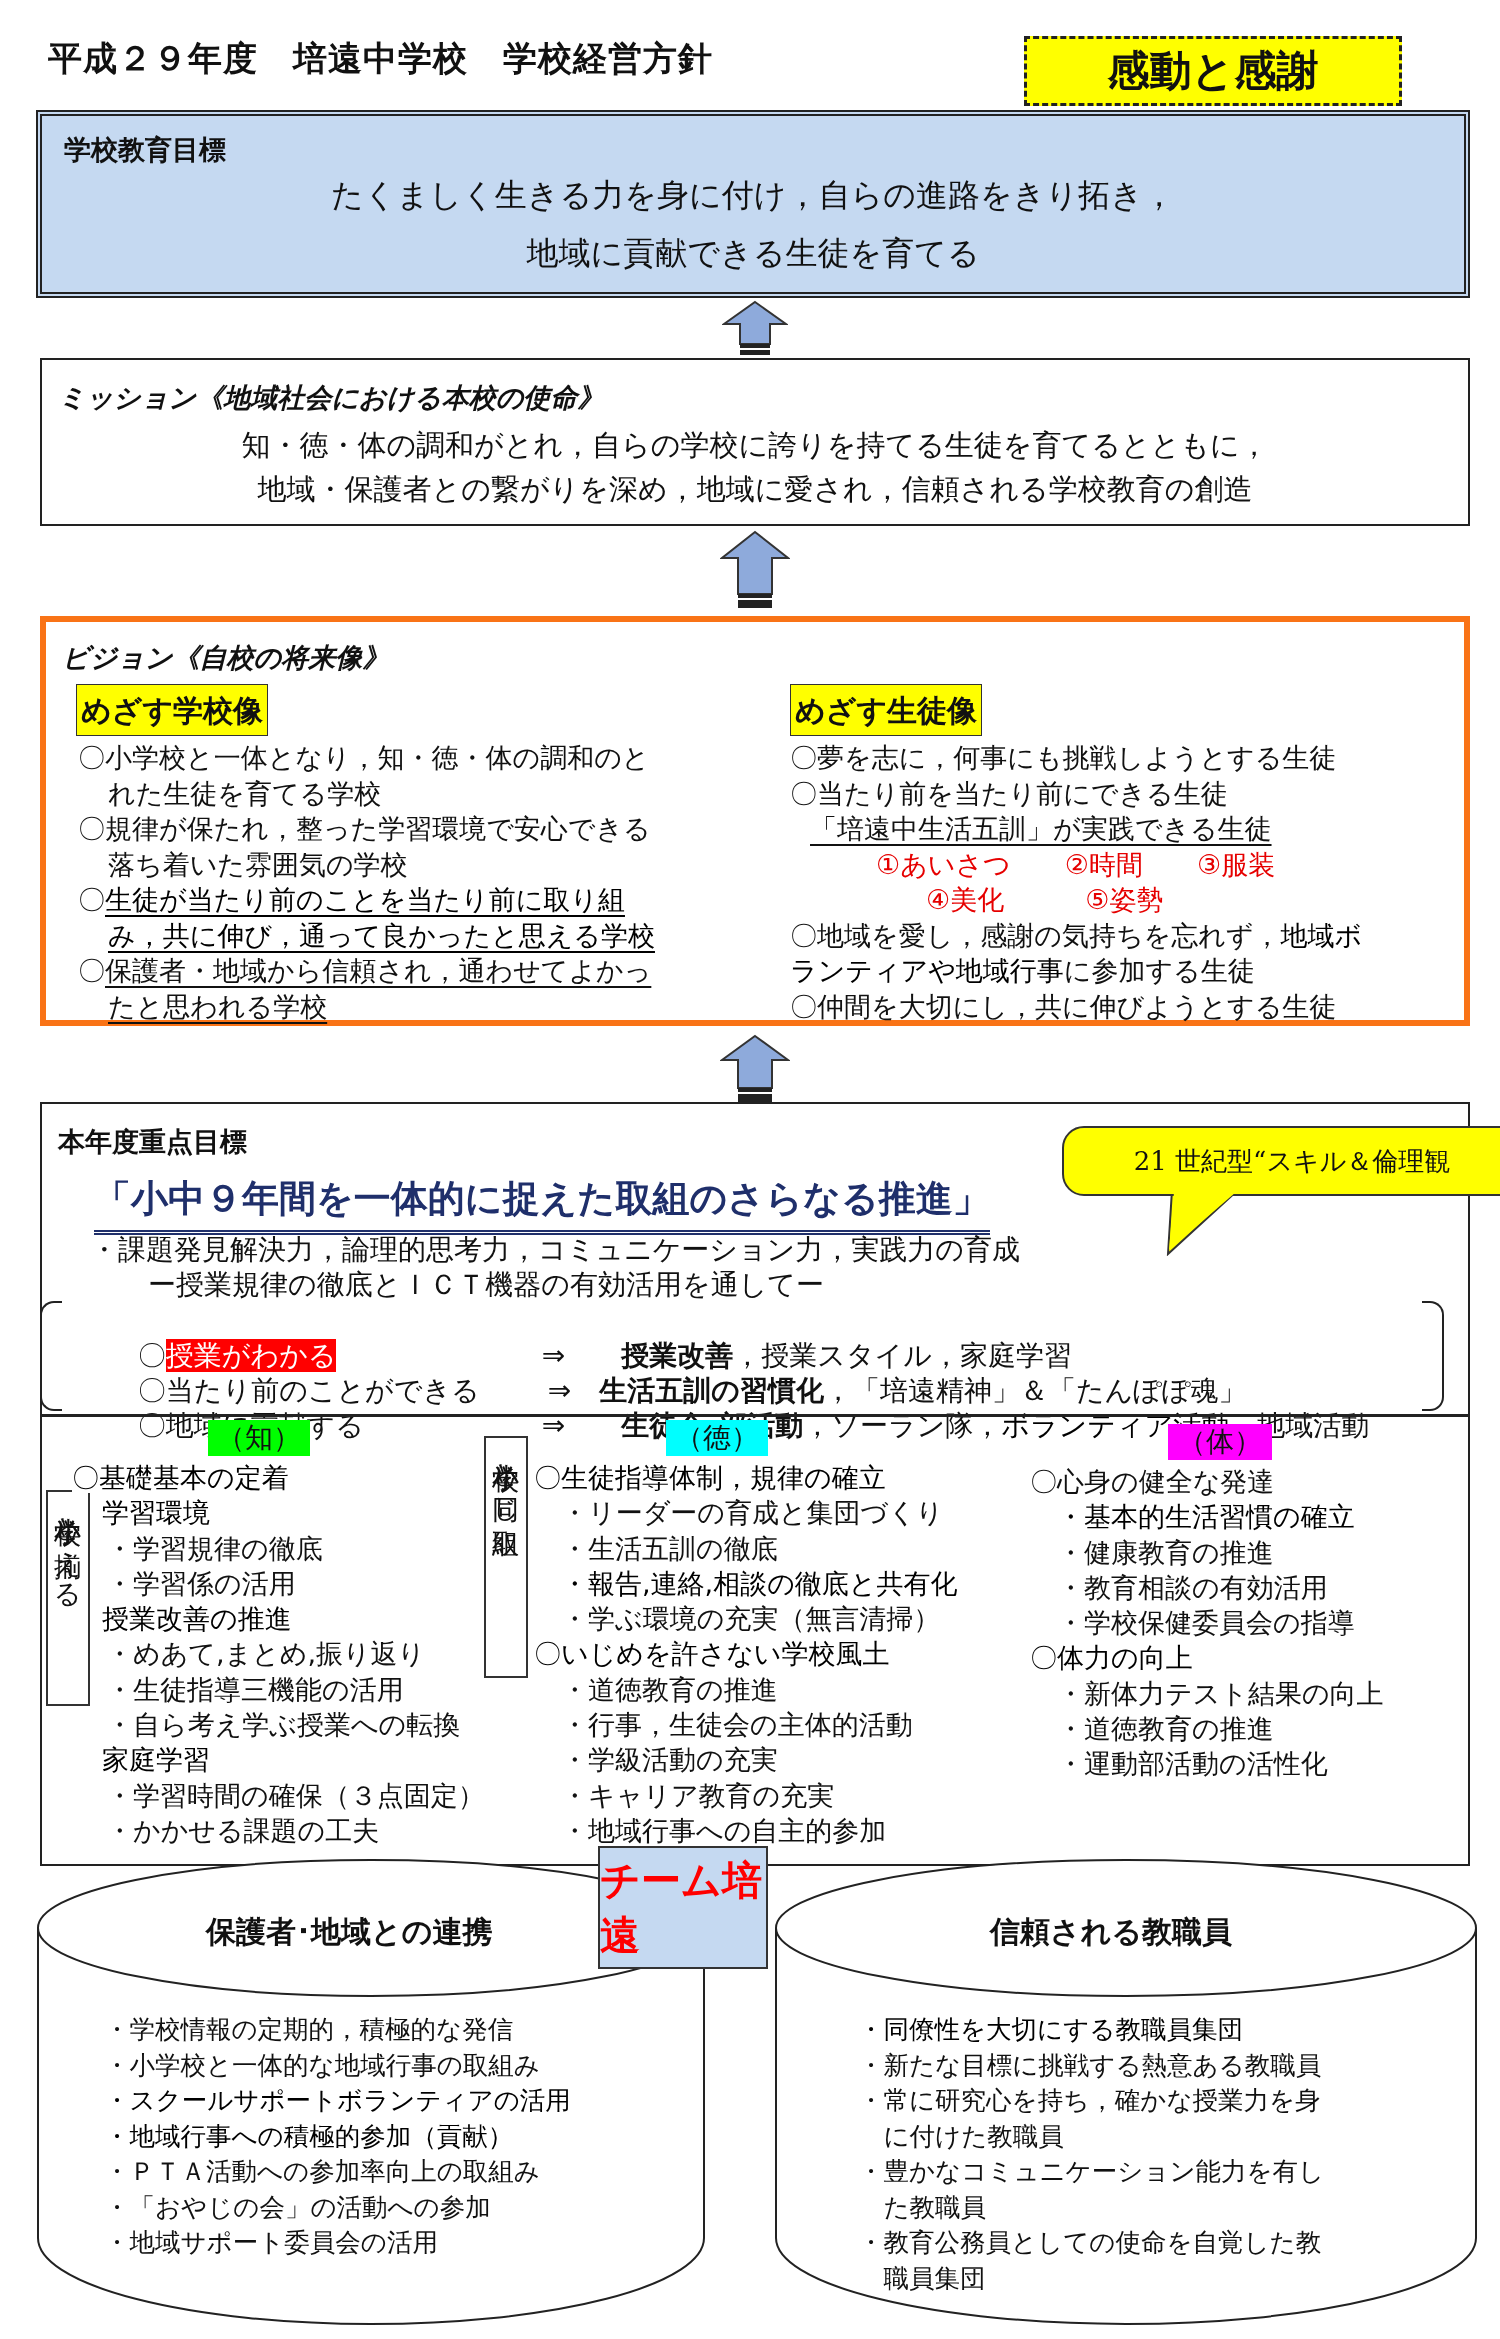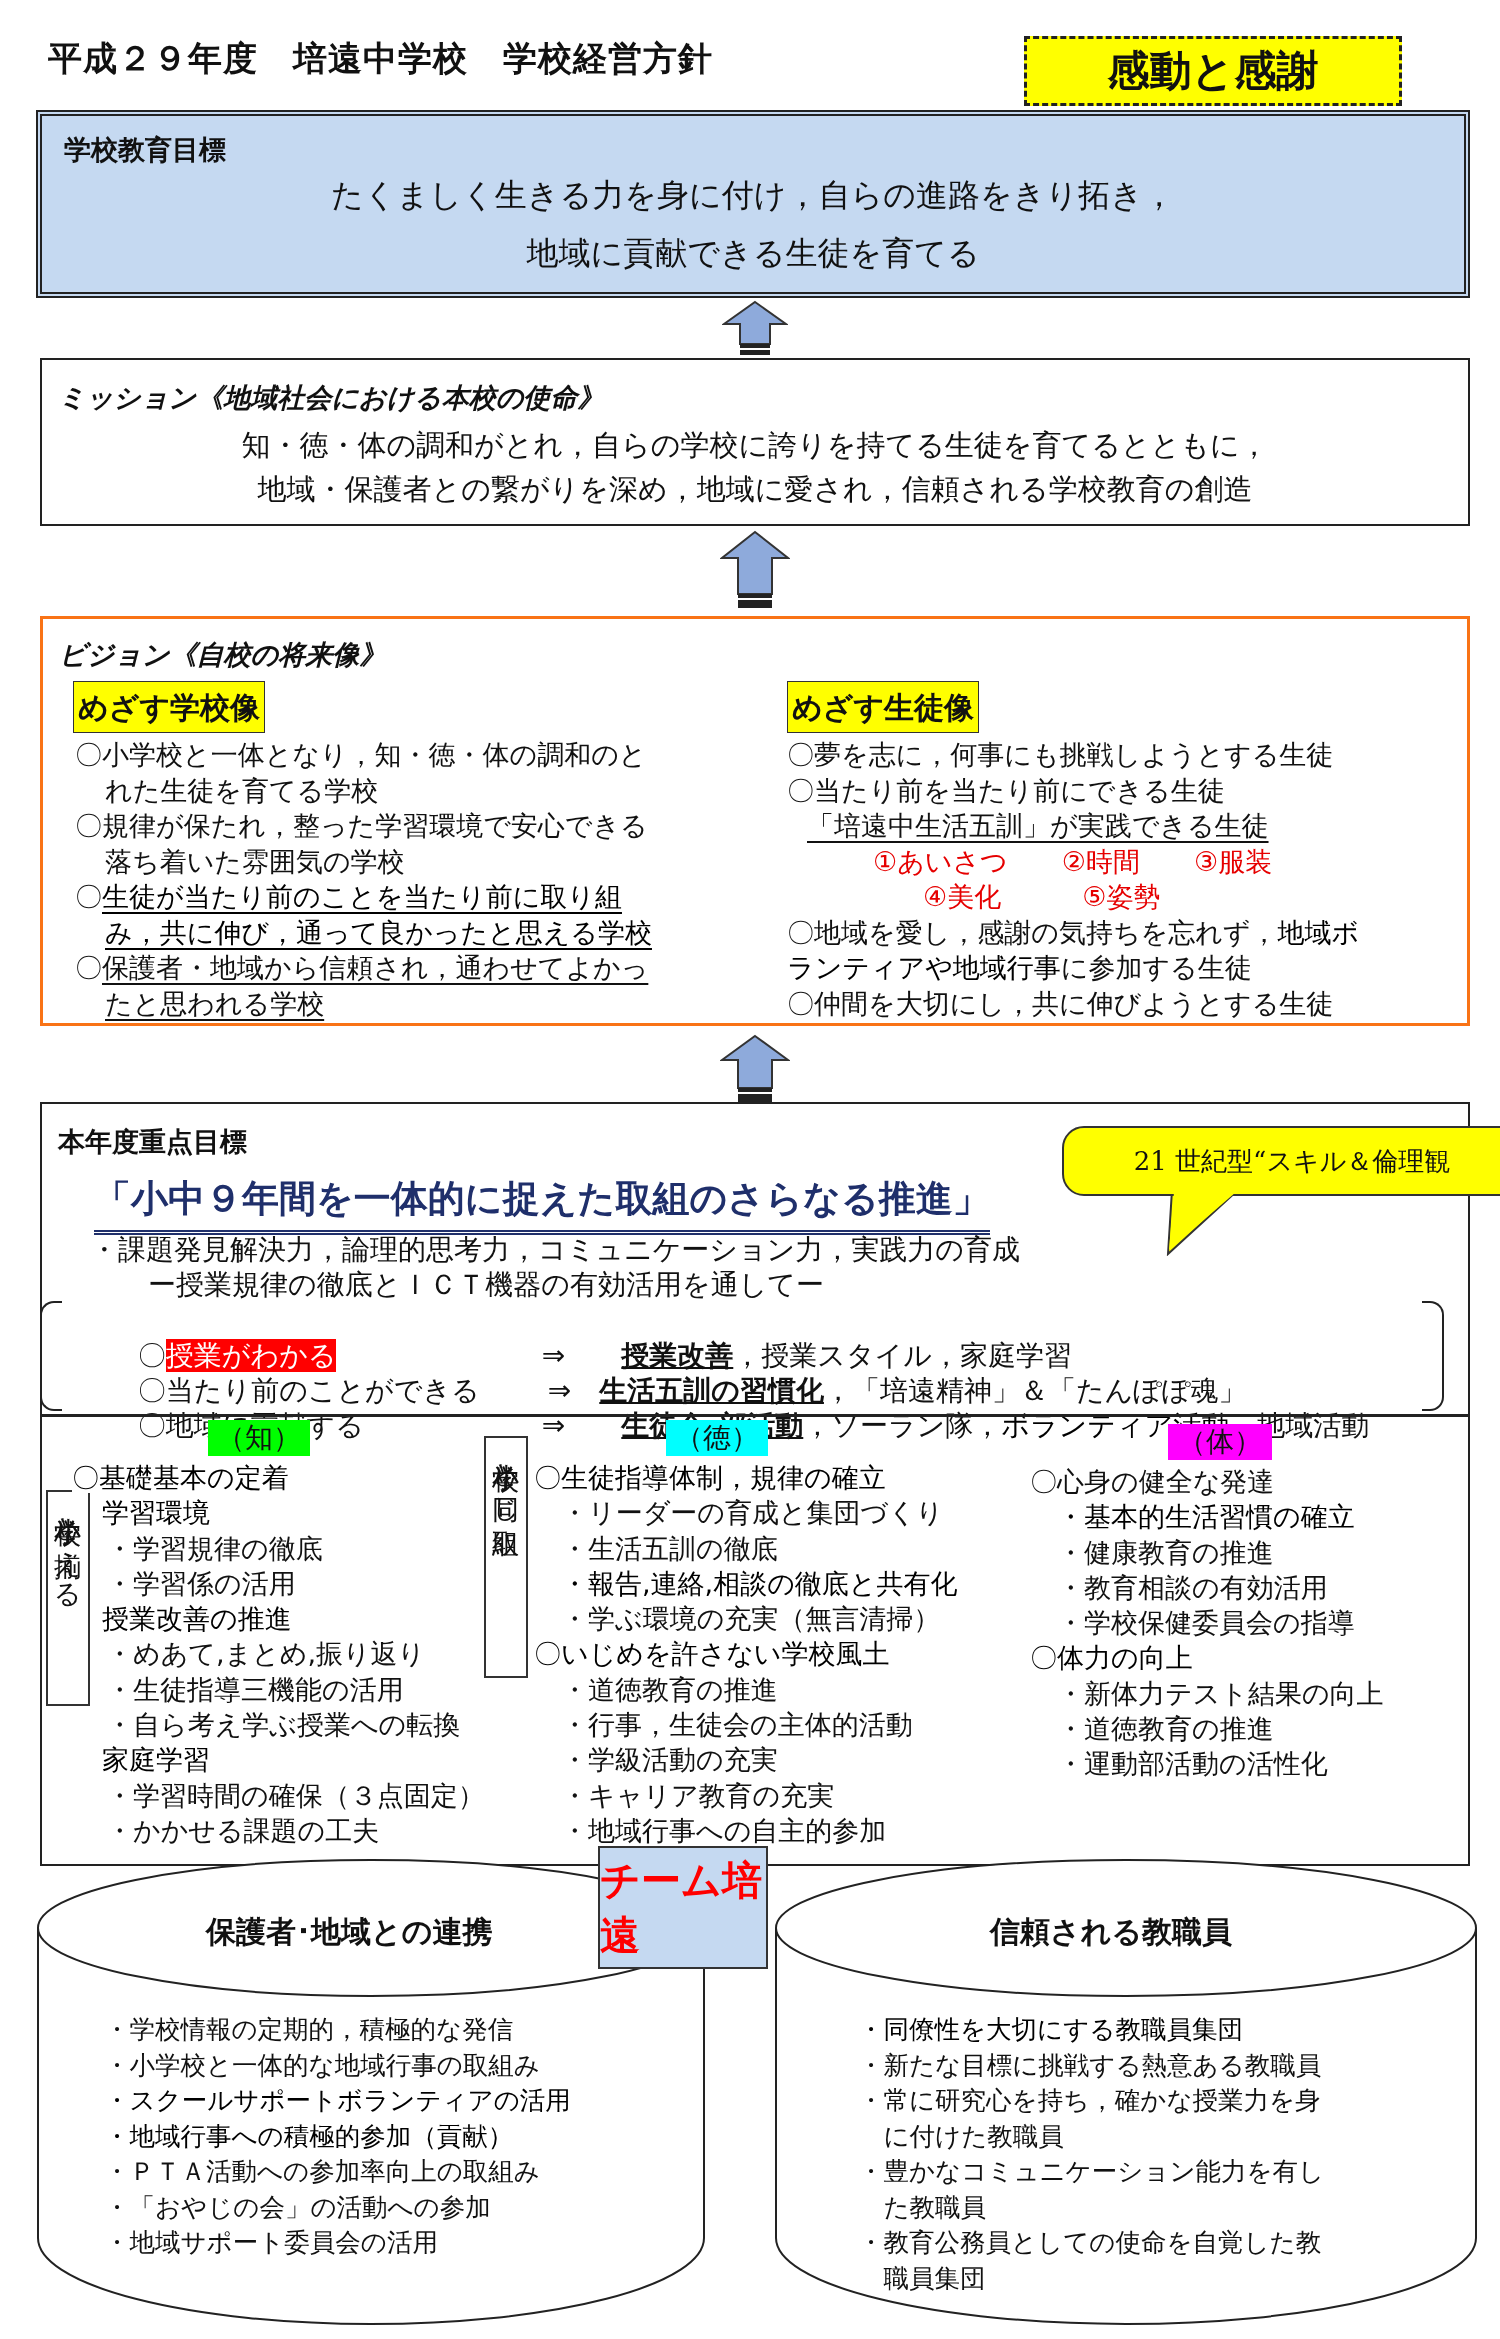--- a/index.html
+++ b/index.html
@@ -1,19 +1,19 @@
 <!DOCTYPE html>
 <html><head>
 <meta charset="utf-8">
 <style>
   * { box-sizing: border-box; margin: 0; padding: 0; }
   html, body { width: 1500px; height: 2339px; background: #ffffff; }
   body { position: relative; font-family: "DejaVu Sans", "Liberation Sans", sans-serif; color: #111; overflow: hidden; }
   .abs { position: absolute; }
-  .bold { font-weight: bold; text-decoration: underline; }
+  .bold { font-weight: bold; }
   .red { color: #000000; }
   .ul { text-decoration: underline; text-underline-offset: 6px; }
 
   
   .doc-title { left: 48px; top: 36px; font-size: 34px; font-weight: bold; letter-spacing: 1px; white-space: pre; }
   .slogan { left: 1024px; top: 36px; width: 378px; height: 70px; background: #ffff00; border: 3px dashed #222; display: flex; align-items: center; justify-content: center; font-size: 42px; font-weight: 900; }
 
   
   .goal-box { left: 36px; top: 110px; width: 1434px; height: 188px; background: #c5d9f1; border: 6px double #222; }
   .goal-box .label { position: absolute; left: 22px; top: 16px; font-size: 27px; font-weight: bold; }
@@ -22,21 +22,21 @@
   
   .arrow { width: 66px; }
   .arrow svg { display: block; }
 
   
   .mission-box { left: 40px; top: 358px; width: 1430px; height: 168px; border: 2px solid #222; background: #fff; }
   .mission-box .label { position: absolute; left: 16px; top: 20px; font-size: 27px; font-weight: bold; font-style: italic; }
   .mission-box .line { position: absolute; left: 0; width: 100%; text-align: center; font-size: 29px; }
 
   
-  .vision-box { left: 40px; top: 616px; width: 1430px; height: 410px; border: 3px solid #f97316; background: #fff; }
+  .vision-box { left: 40px; top: 616px; width: 1430px; height: 410px; border: 6px solid #f97316; background: #fff; }
   .vision-box .label { position: absolute; left: 16px; top: 18px; font-size: 27px; font-weight: bold; font-style: italic; }
   .yellow-tag { position: absolute; background: #ffff00; border: 1px solid #333; font-size: 30px; font-weight: 900; padding: 0 4px; height: 52px; line-height: 52px; }
   .vlist { position: absolute; font-size: 27px; line-height: 35.5px; }
   .vlist .item { display: block; }
   .vlist .cont { padding-left: 30px; display: block; }
   .center-row { display: block; color: #e60000; white-space: pre; }
 
   
   .prio-box { left: 40px; top: 1102px; width: 1430px; height: 764px; border: 2px solid #222; background: #fff; }
   .prio-box .label { position: absolute; left: 16px; top: 20px; font-size: 27px; font-weight: bold; }

